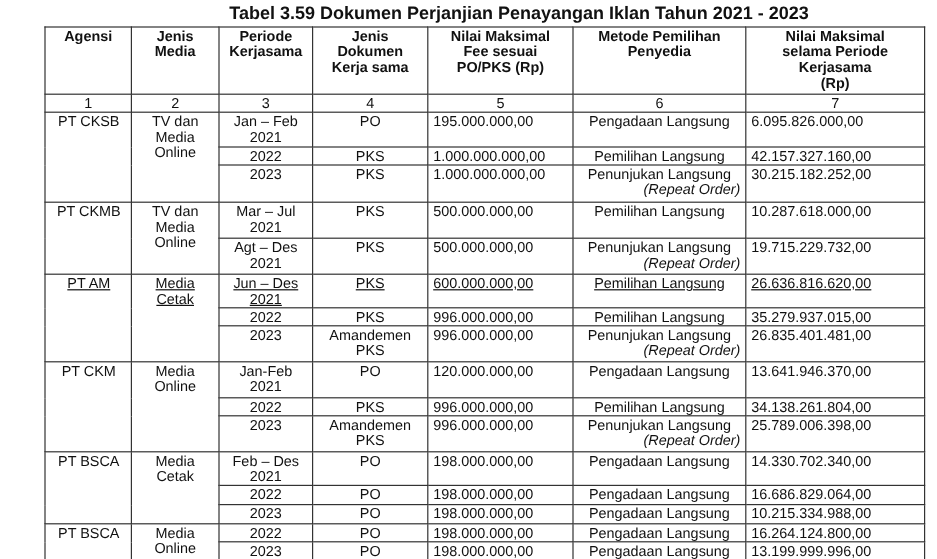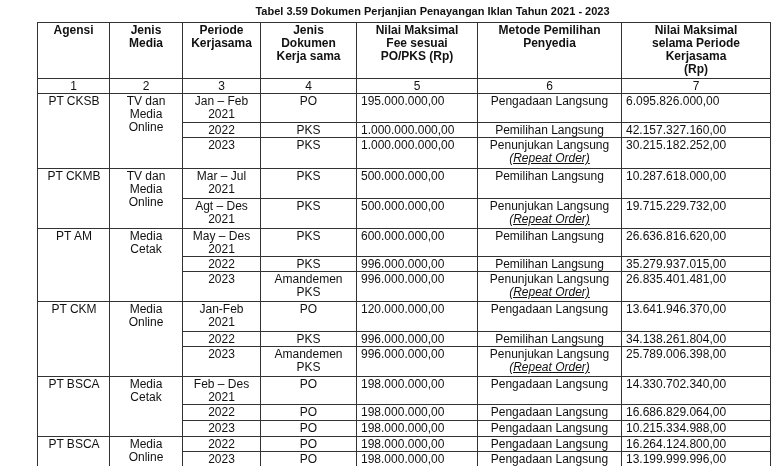--- a/index.html
+++ b/index.html
@@ -6,21 +6,21 @@
     margin: 0;
     padding: 0;
     width: 781px;
     height: 466px;
     overflow: hidden;
     background: #ffffff;
     font-family: "Liberation Sans", "DejaVu Sans", sans-serif;
     color: #111;
   }
   .title {
-    font-size: 11px;
+    font-size: 15px;
     font-weight: bold;
     line-height: 19px;
     text-align: center;
     margin: 2px 0 0 84px;
     white-space: nowrap;
     color: #111;
   }
   table.doc-table {
     border-collapse: collapse;
     table-layout: fixed;
@@ -35,25 +35,25 @@
     padding: 1px 4px 0 4px;
     white-space: pre-line;
     overflow: hidden;
   }
   .doc-table th {
     font-weight: bold;
   }
   td.agensi  { text-align: center;  padding-left: 5px; }
   td.center  { text-align: center; }
   td.money   { text-align: left; padding-right: 5px; }
-  .note      { font-style: italic; text-align: center; text-decoration: underline; }
+  .note      { font-style: italic; text-align: right; }
   tr.hdr { height: 56px; }
   tr.r15 { height: 15px; }
   tr.r16 { height: 16px; }
-  tr.r25 { height: 25px; }
+  tr.r25 { height: 25px; text-decoration: underline; }
   tr.r28 { height: 28px; }
   tr.r29 { height: 29px; }
   tr.r30 { height: 30px; }
   tr.r31 { height: 31px; }
 </style>
 </head>
 <body>
 
 <div class="title">Tabel 3.59 Dokumen Perjanjian Penayangan Iklan Tahun 2021 - 2023</div>
 
@@ -144,21 +144,21 @@
       <td class="center">PKS</td>
       <td class="money">500.000.000,00</td>
       <td class="center"><div>Penunjukan Langsung</div><div class="note">(Repeat Order)</div></td>
       <td class="money">19.715.229.732,00</td>
     </tr>
 
     <tr class="r25">
       <td class="agensi" rowspan="3">PT AM</td>
       <td class="center" rowspan="3">Media
 Cetak</td>
-      <td class="center">May – Des
+      <td class="center">Jun – Des
 2021</td>
       <td class="center">PKS</td>
       <td class="money">600.000.000,00</td>
       <td class="center">Pemilihan Langsung</td>
       <td class="money">26.636.816.620,00</td>
     </tr>
     <tr class="r15">
       <td class="center">2022</td>
       <td class="center">PKS</td>
       <td class="money">996.000.000,00</td>

